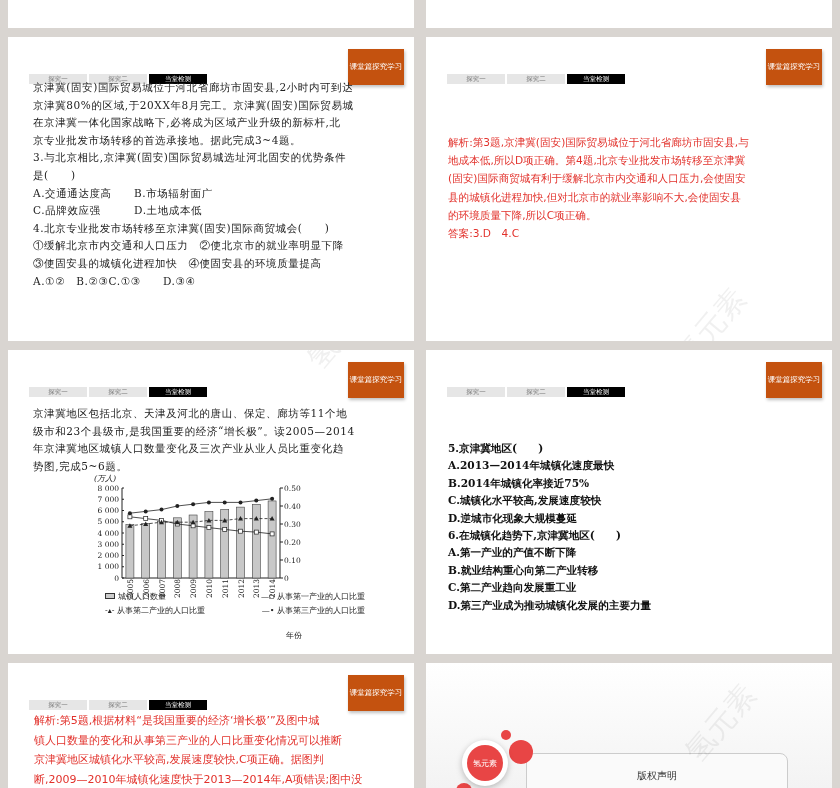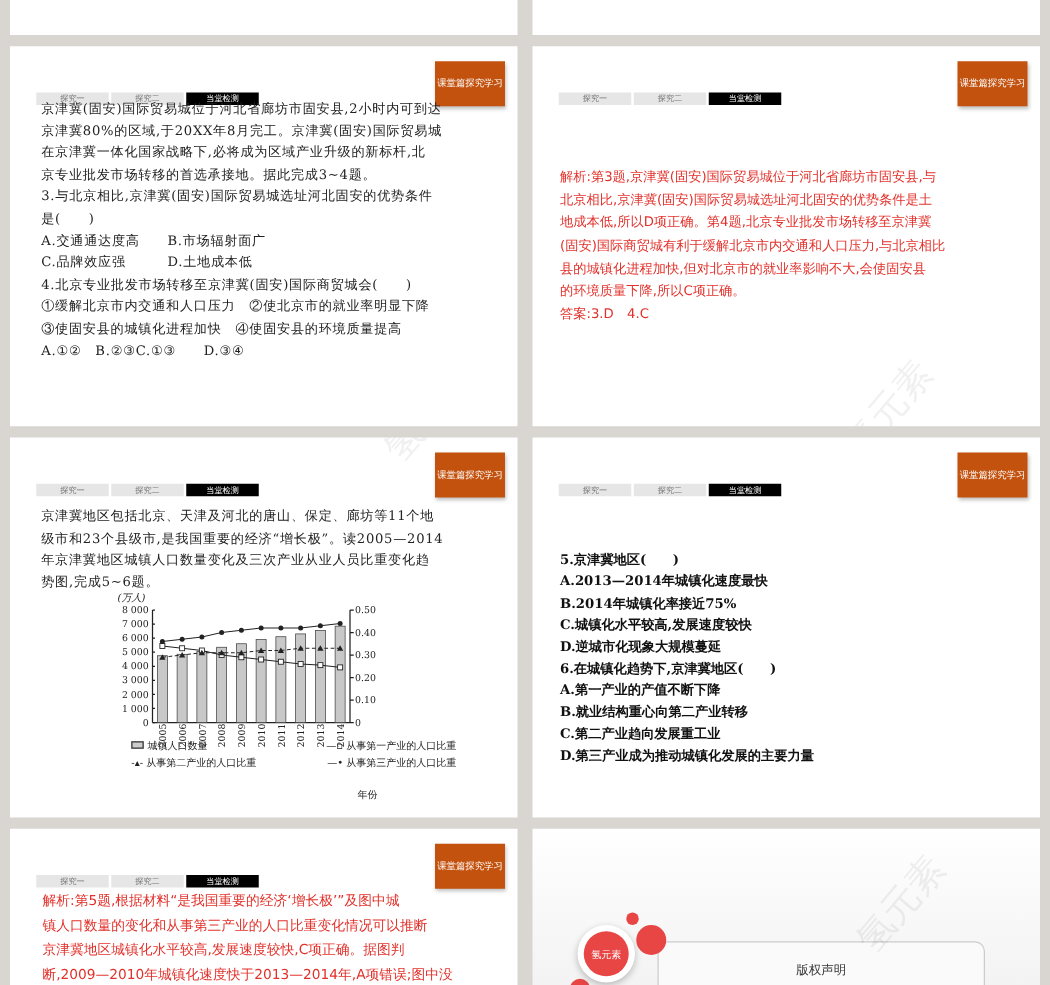--- a/index.html
+++ b/index.html
@@ -56,23 +56,22 @@
 
 <div class="slide" style="left:426px; top:37px; width:406px; height:304px;">
   <div class="badge">课堂篇探究学习</div>
   <div class="tabs">
     <div class="tab">探究一</div>
     <div class="tab">探究二</div>
     <div class="tab active">当堂检测</div>
   </div>
   <div class="red-text" style="top:96px;">
     <div>解析:第3题,京津冀(固安)国际贸易城位于河北省廊坊市固安县,与</div>
-    <div>北京相比,京津冀(固安)国际贸易城选址河北固安的优势条件是土</div>
     <div>地成本低,所以D项正确。第4题,北京专业批发市场转移至京津冀</div>
-    <div>(固安)国际商贸城有利于缓解北京市内交通和人口压力,与北京相比</div>
+    <div>(固安)国际商贸城有利于缓解北京市内交通和人口压力,会使固安</div>
     <div>县的城镇化进程加快,但对北京市的就业率影响不大,会使固安县</div>
     <div>的环境质量下降,所以C项正确。</div>
     <div>答案:3.D　4.C</div>
   </div>
   <div class="watermark" style="left:240px; top:270px;">氢元素</div>
 </div>
 
 <div class="slide" style="left:8px; top:350px; width:406px; height:304px;">
   <div class="badge">课堂篇探究学习</div>
   <div class="tabs">

